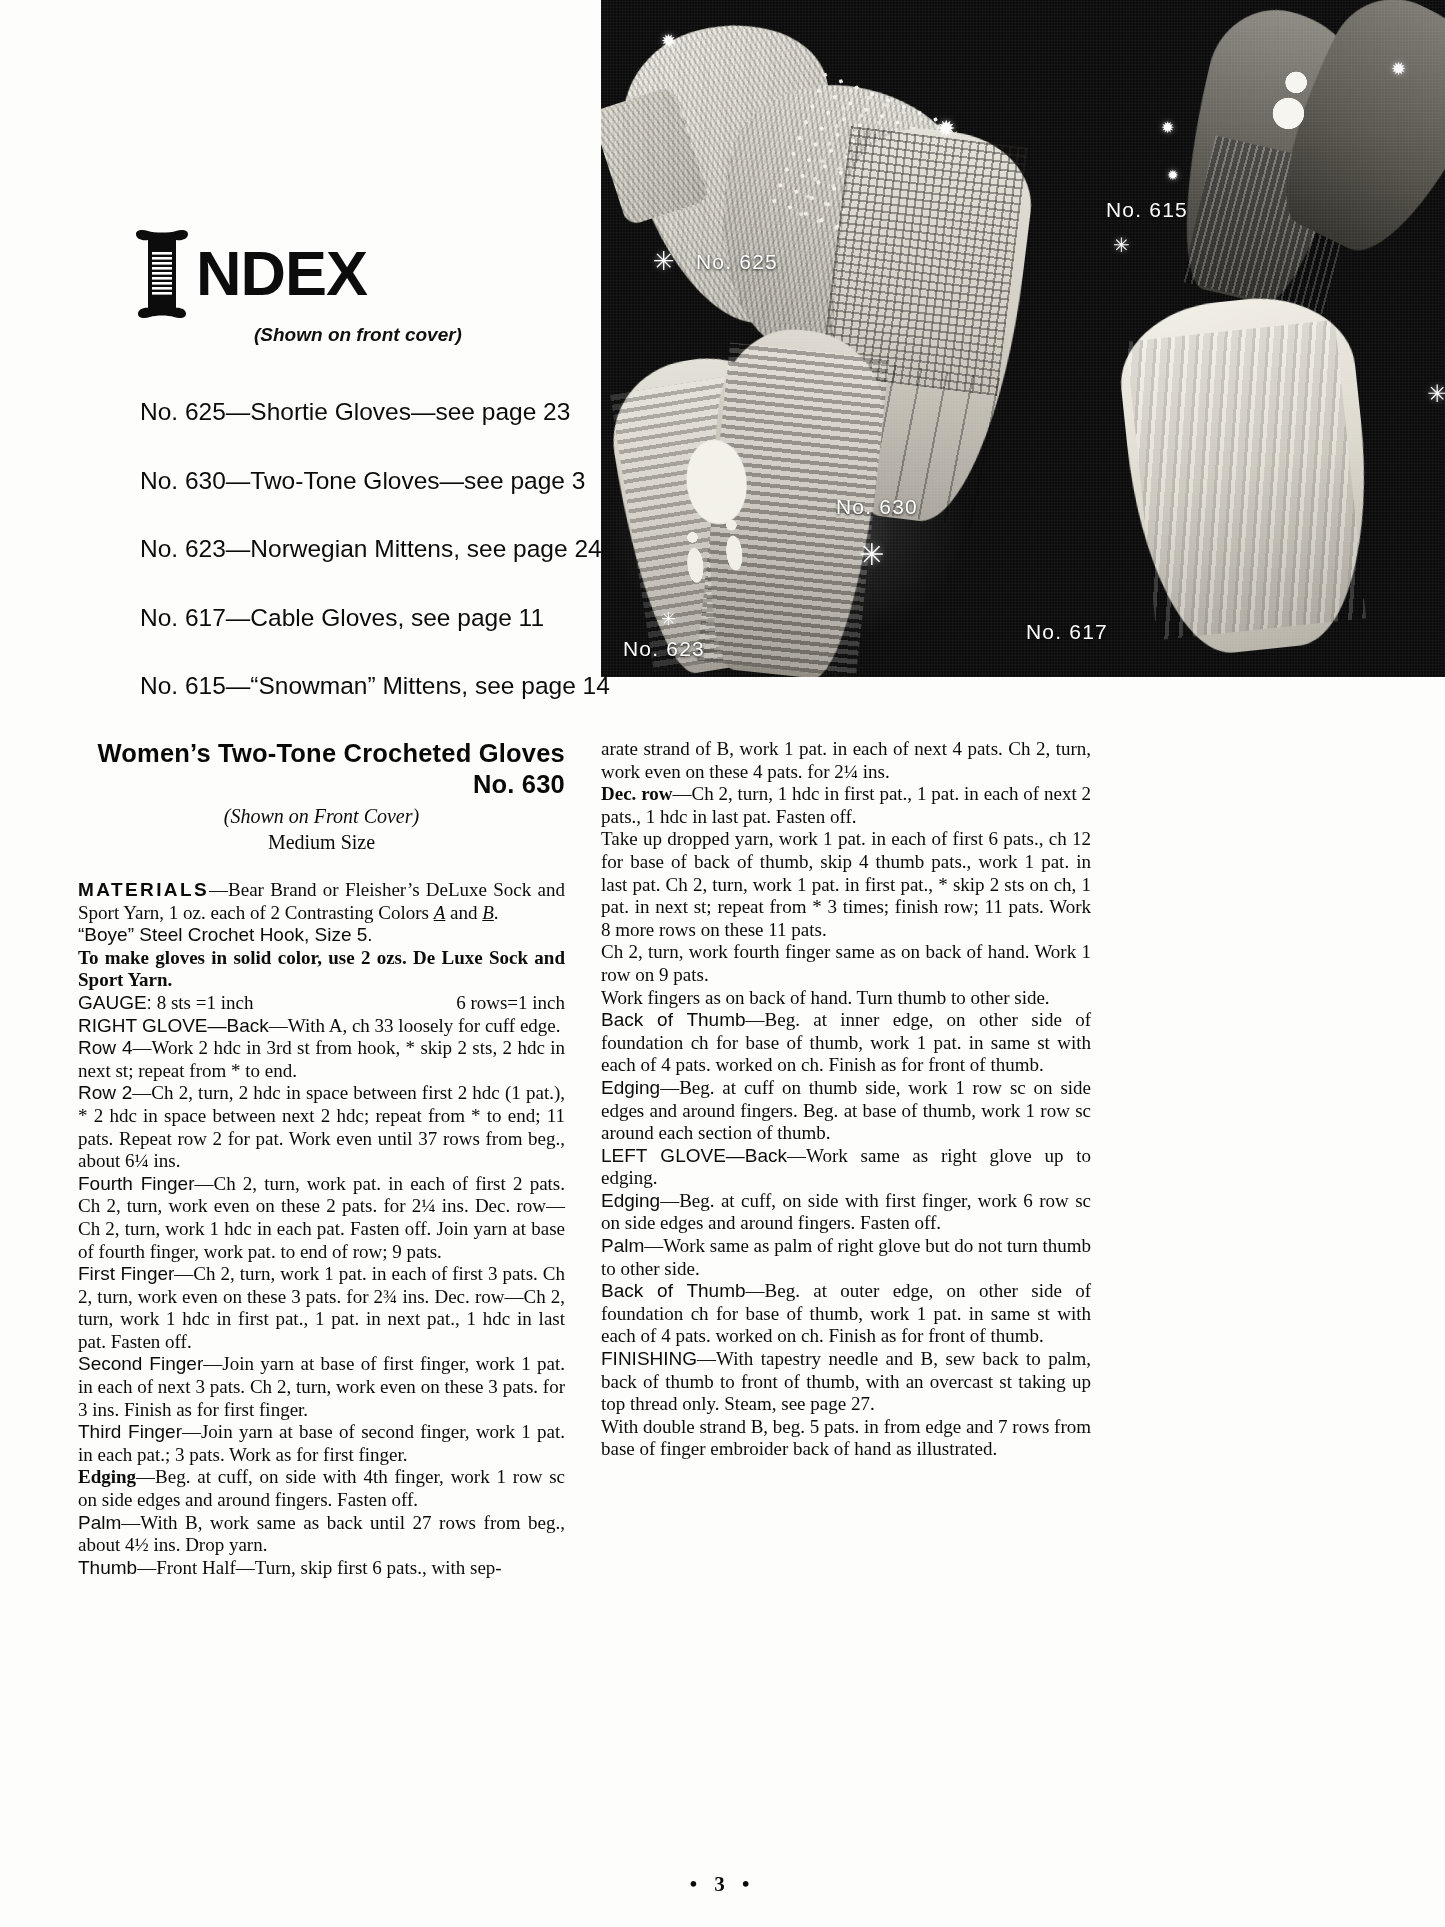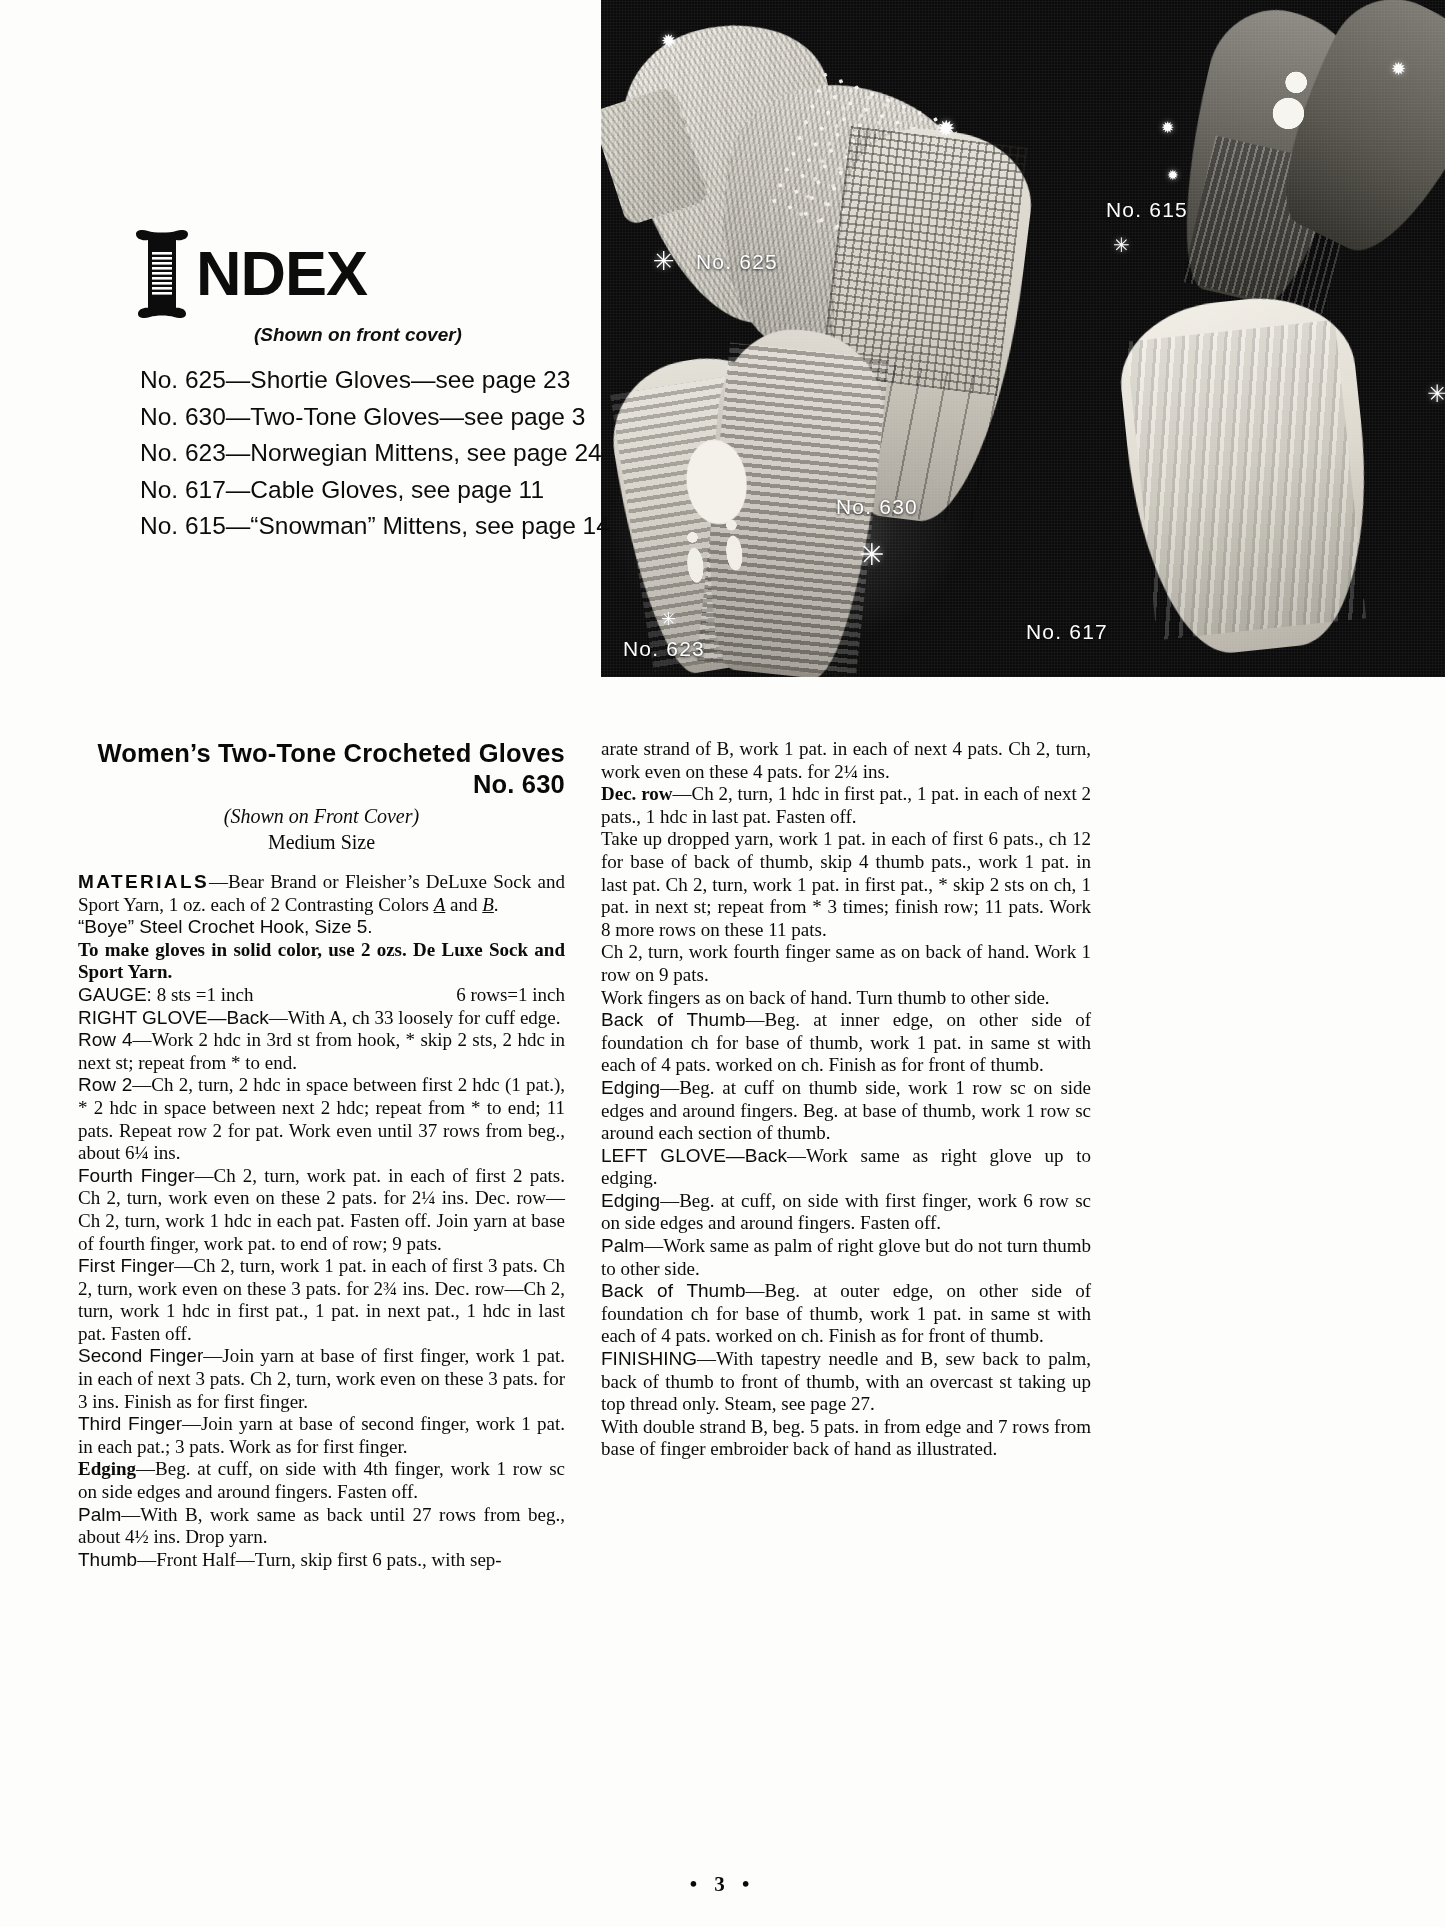--- a/index.html
+++ b/index.html
@@ -258,21 +258,21 @@
   }
   .index-list{
     position:absolute;
     left:140px; top:134px;
     width:440px;
     font-family:"Liberation Sans", sans-serif;
     font-size:24.5px;
     line-height:36.5px;
     color:#0c0c0c;
   }
-  .index-list div{ white-space:nowrap; }
+  .index-list div{ white-space:nowrap;margin-top:32px; }
 
   
   .col{
     position:absolute;
     top:738px;
     width:487px;
   }
   .col-left{ left:78px; }
   .col-right{ left:600px; width:500px; }
   .col-right{ left:601px; width:490px; }
@@ -421,21 +421,21 @@
         <div>No.  615—“Snowman” Mittens, see page 14</div>
       </div>
   </div>
 
   <div class="col col-left">
     <div class="art-title">Women’s Two-Tone Crocheted Gloves</div>
     <div class="art-title">No.  630</div>
     <div class="art-sub-italic">(Shown on Front Cover)</div>
     <div class="art-sub">Medium Size</div>
 
-    <div class="body" style="margin-top:16px;">
+    <div class="body" style="margin-top:24px;">
       <p>
         <span class="sans-sp">MATERIALS</span><span>—Bear Brand or Fleisher’s DeLuxe Sock and Sport Yarn, 1 oz. each of 2 Contrasting Colors </span><span class="ul">A</span><span> and </span><span class="ul">B</span><span>.</span>
       </p>
       <p class="sans" style="font-weight:400;">“Boye” Steel Crochet Hook, Size 5.</p>
       <p class="serif-b">To make gloves in solid color, use 2 ozs. De Luxe Sock and Sport Yarn.</p>
       <div class="gauge-row">
         <span><span class="sans">GAUGE:</span><span> 8 sts =1 inch</span></span>
         <span>6 rows=1 inch</span>
       </div>
       <div id="left-paras">

